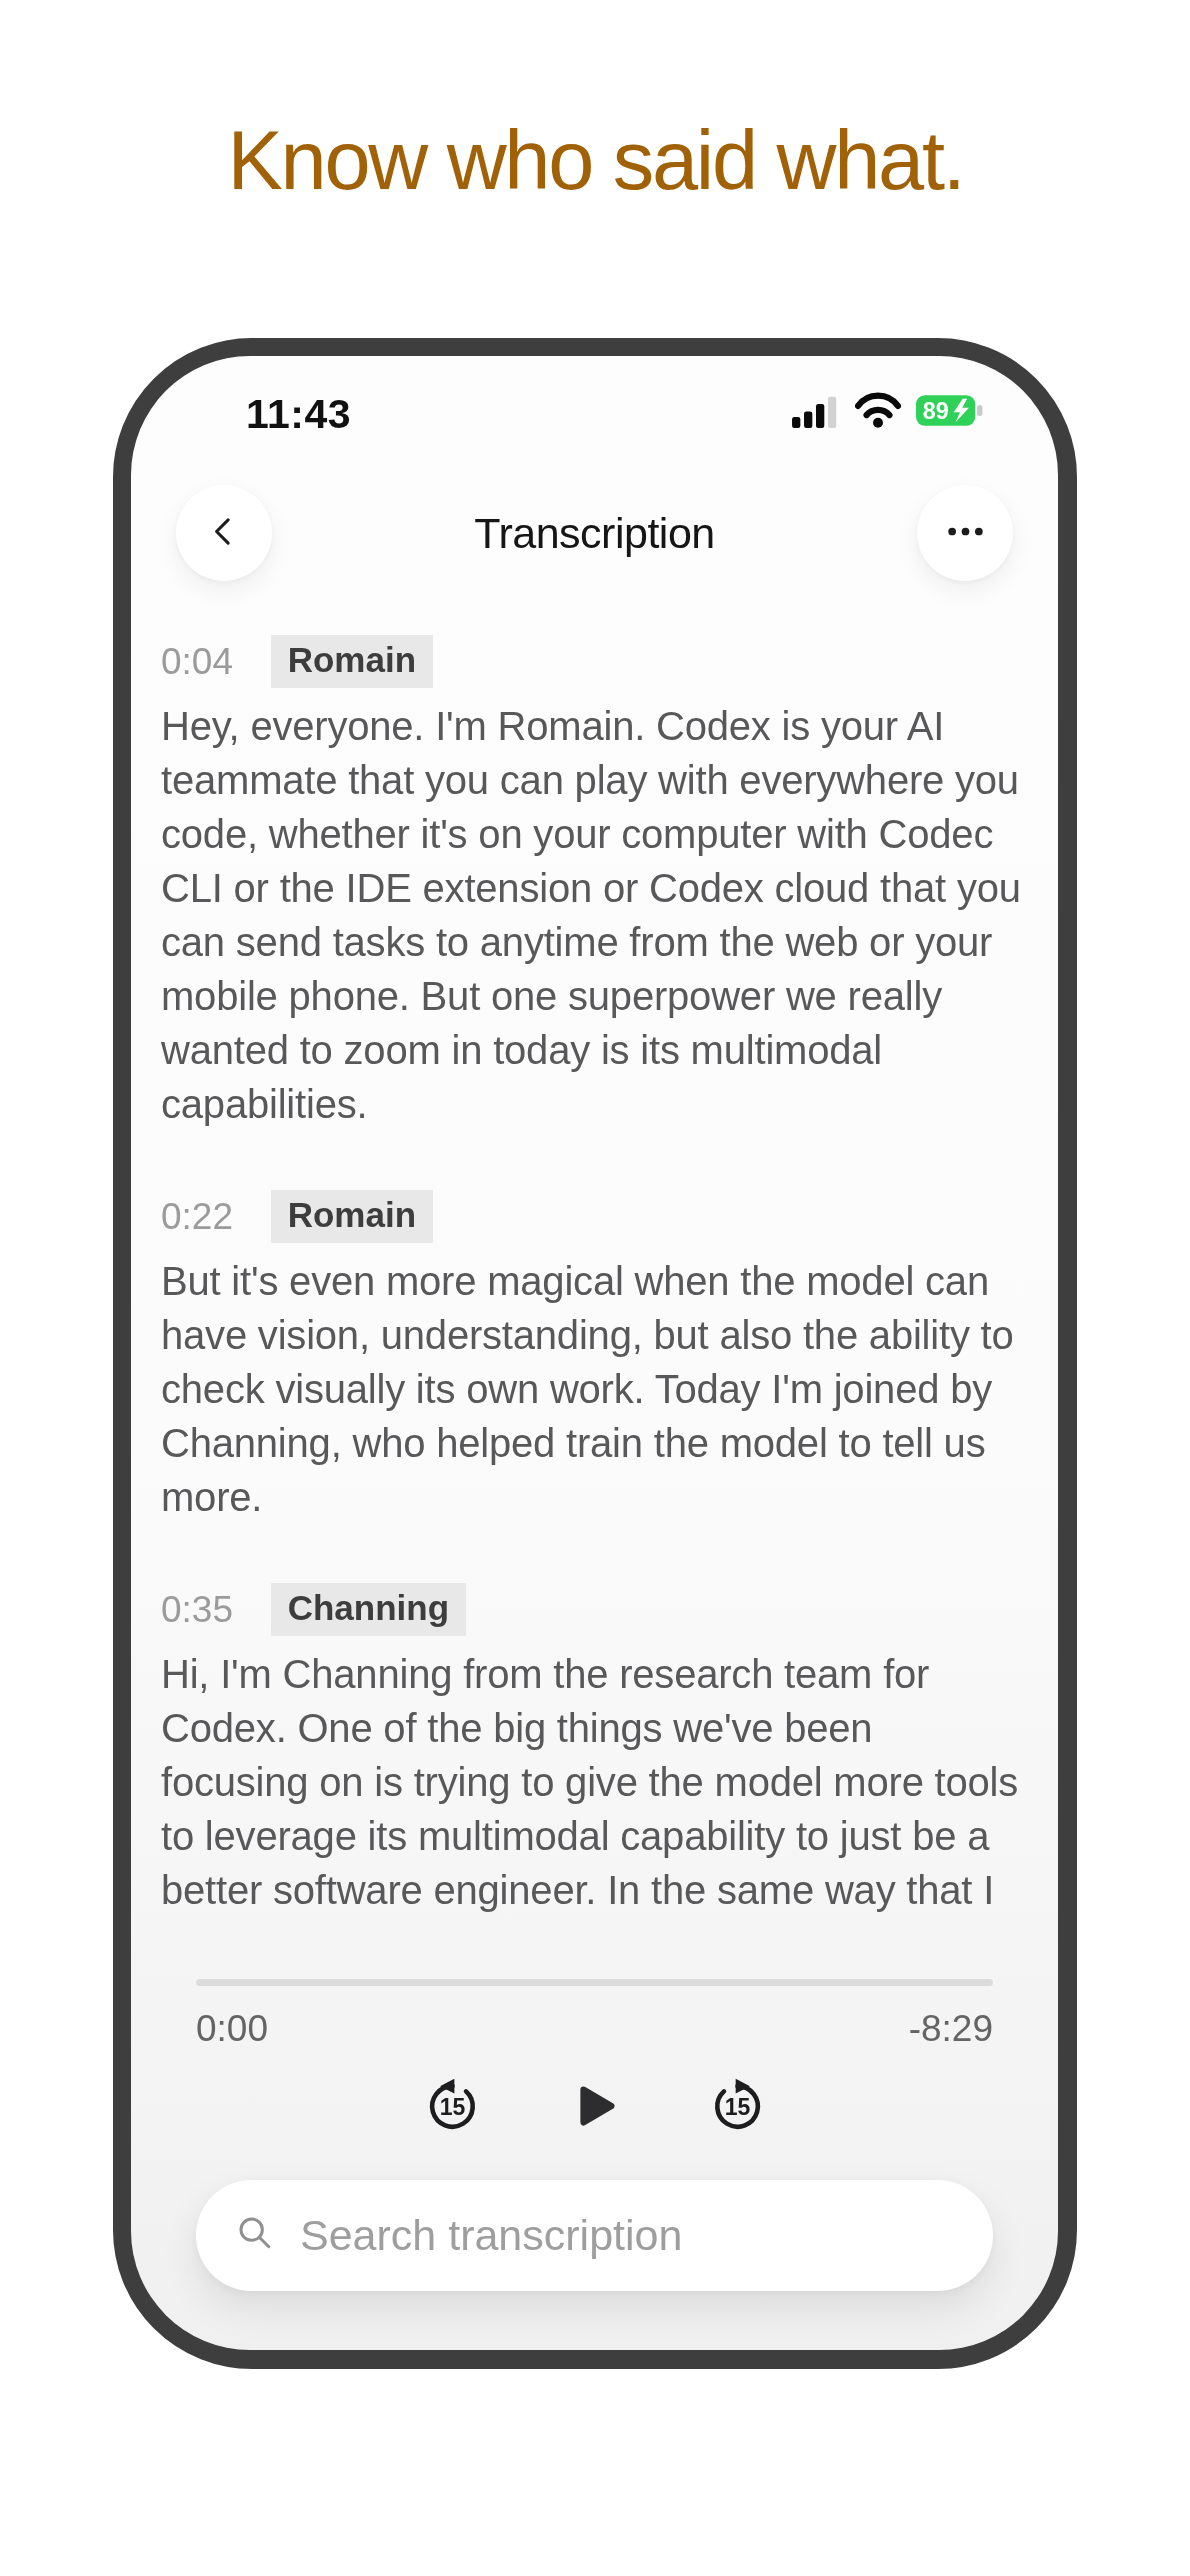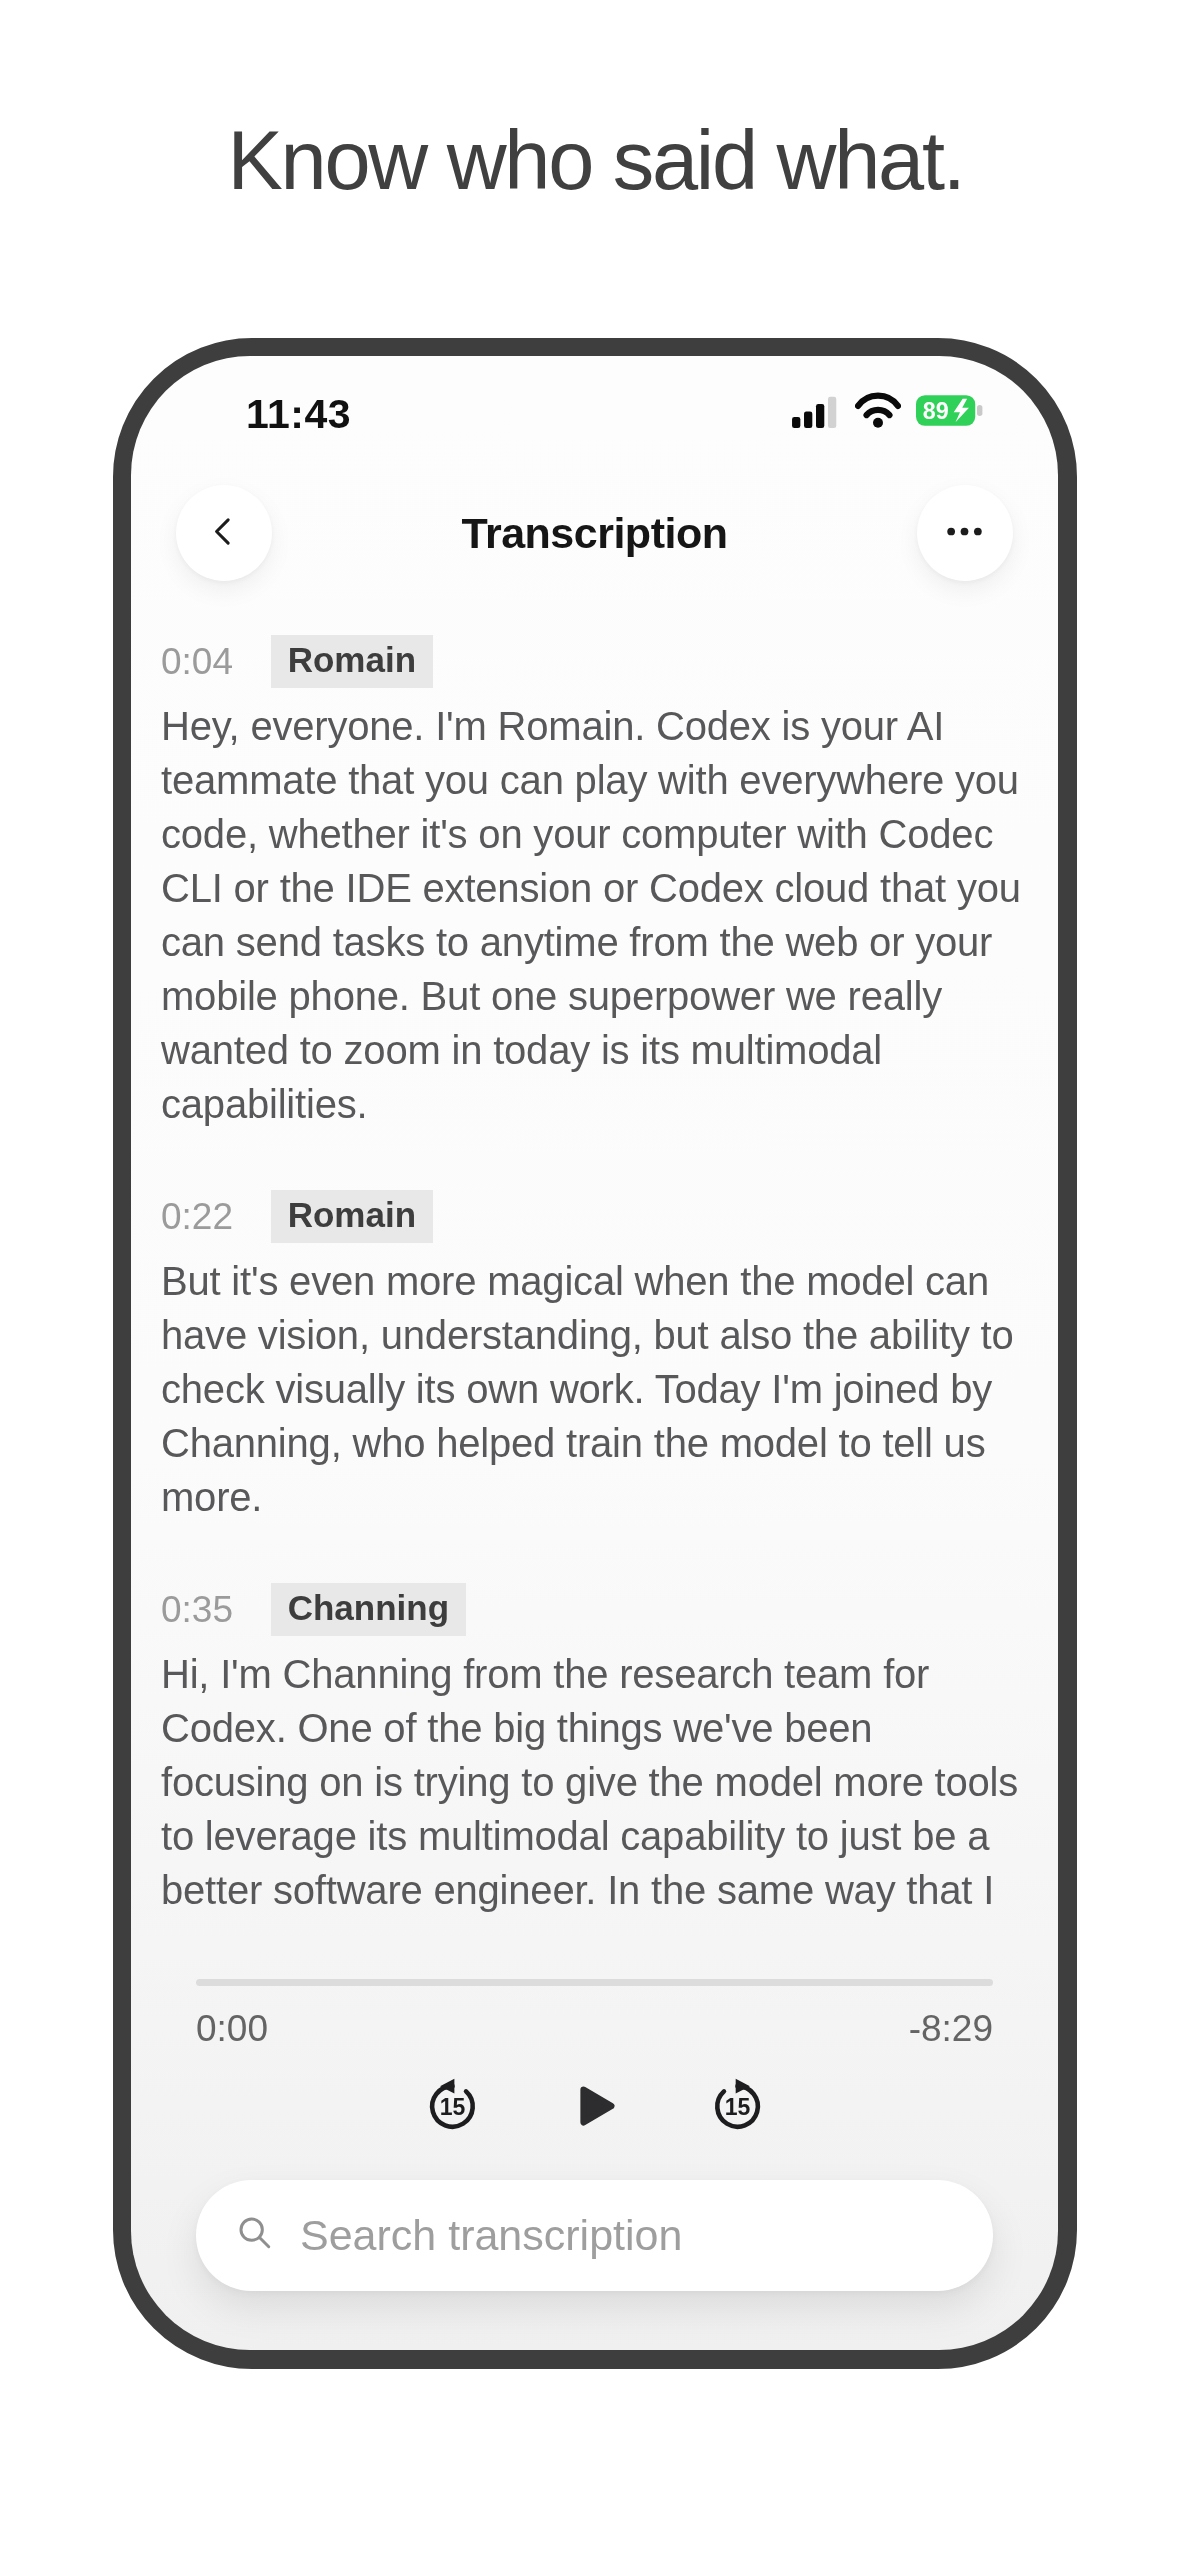--- a/index.html
+++ b/index.html
@@ -4,21 +4,21 @@
 <style>
   * { margin:0; padding:0; box-sizing:border-box; }
   html,body { width:1191px; height:2576px; background:#ffffff; }
   body { font-family:"Liberation Sans","DejaVu Sans",sans-serif; overflow:hidden; }
   .canvas { position:relative; width:1191px; height:2576px; background:#ffffff; }
 
   
   .hero-title {
     position:absolute; top:113px; left:0; width:100%;
     text-align:center; font-size:83px; font-weight:400;
-    color:#404040; letter-spacing:-2.3px;
+    color:#a16207; letter-spacing:-2.3px;
   }
 
   
   .phone {
     position:absolute; left:113px; top:338px;
     width:964px; height:2031px;
     border:18.5px solid #3e3e3e; border-radius:139px;
     background:#3e3e3e;
   }
   .screen {
@@ -40,21 +40,21 @@
     margin:43px 45px 0; height:96px;
     display:flex; justify-content:space-between; align-items:center;
   }
   .circle-btn {
     width:96px; height:96px; border-radius:50%;
     background:#ffffff;
     box-shadow:0 9.3px 24px rgba(0,0,0,0.06), 0 1.9px 5.6px rgba(0,0,0,0.04);
     display:flex; align-items:center; justify-content:center;
     cursor:pointer;
   }
-  .nav-title { font-size:43px; font-weight:700; color:#161616; letter-spacing:-0.5px; }
+  .nav-title { font-size:43px; font-weight:400; color:#161616; letter-spacing:-0.5px; }
 
   
   .transcript {
     flex:1 1 auto; min-height:0; overflow:hidden;
     margin:54px 33px 0 30px;
   }
   .entry { margin-bottom:59px; }
   .entry-meta { display:flex; align-items:center; gap:38px; margin-bottom:11px; }
   .entry-time { font-size:37px; color:#9b9b9b; }
   .entry-speaker {

